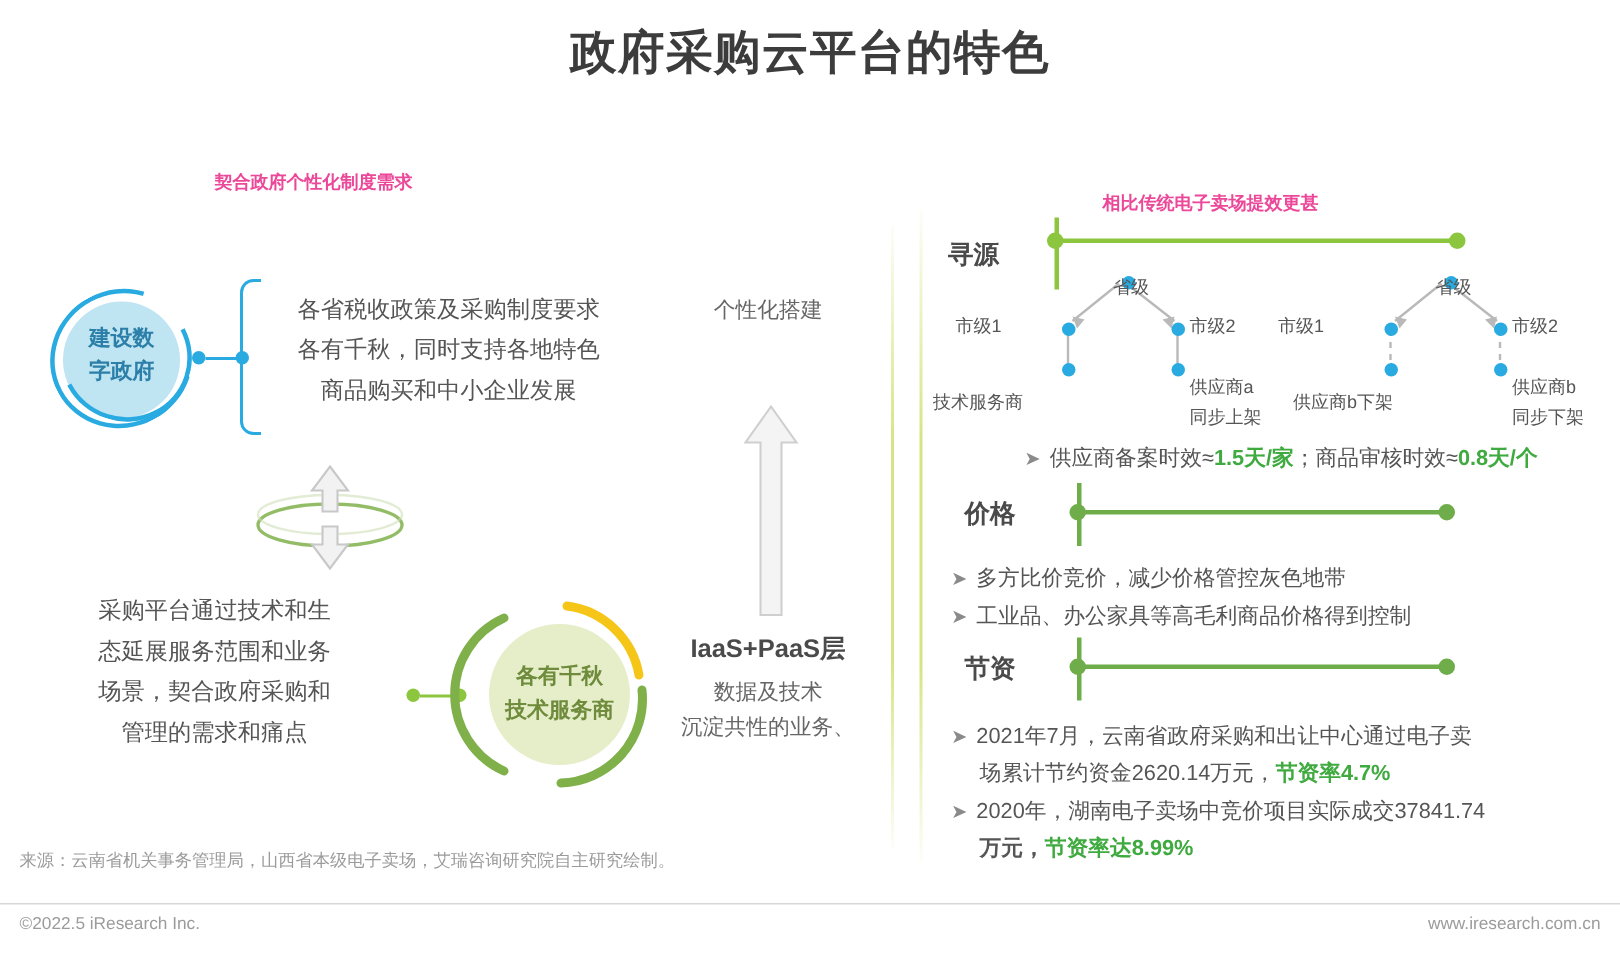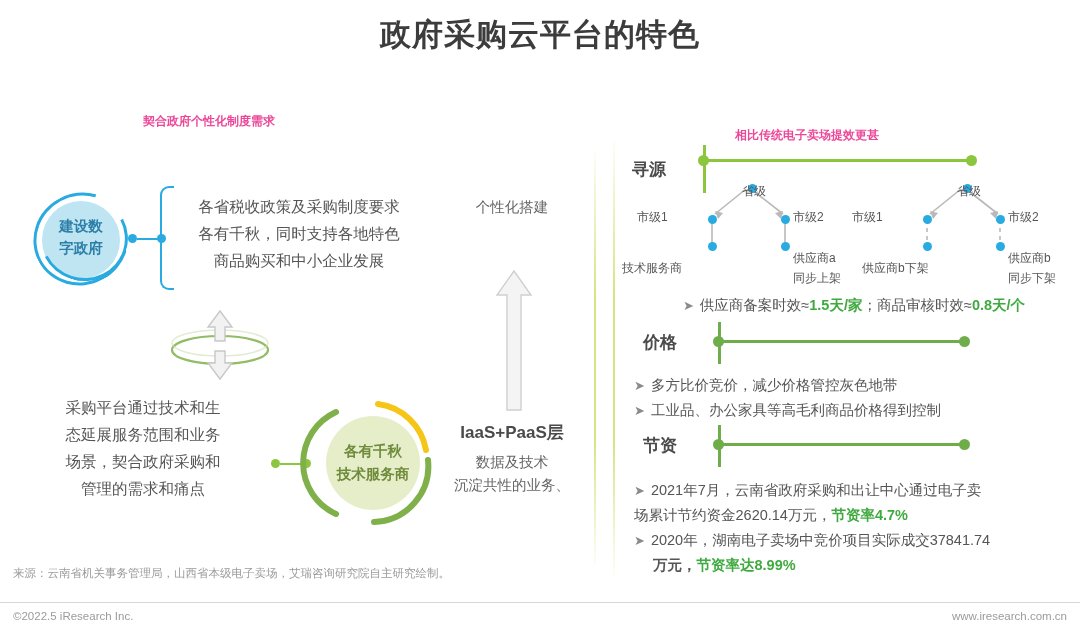--- a/index.html
+++ b/index.html
@@ -312,21 +312,21 @@
 </div>
 
 <div class="stage" style="left:643px; top:434px;">节资</div>
 <div class="tl-tick dark" style="left:718px; top:425px; height:42px;"></div>
 <div class="tl-bar dark" style="left:718px; top:443px; width:248px;"></div>
 <div class="tl-dot dark" style="left:713px; top:439px;"></div>
 <div class="tl-dot dark" style="left:959px; top:439px;"></div>
 
 <div class="bullet" style="left:634px; top:478px; width:450px;">
   <span class="arw">➤</span><span>2021年7月，云南省政府采购和出让中心通过电子卖</span><br>
-  <span style="">场累计节约资金2620.14万元，</span><span class="hl">节资率4.7%</span>
+  <span style="margin-left:19px;">场累计节约资金2620.14万元，</span><span class="hl">节资率4.7%</span>
 </div>
 
 <div class="bullet" style="left:634px; top:528px; width:450px;">
   <span class="arw">➤</span><span>2020年，湖南电子卖场中竞价项目实际成交37841.74</span><br>
   <span style="margin-left:19px;font-weight:bold;">万元，</span><span class="hl">节资率达8.99%</span>
 </div>
 
 <div class="source">来源：云南省机关事务管理局，山西省本级电子卖场，艾瑞咨询研究院自主研究绘制。</div>
 <div class="foot-rule"></div>
 <div class="foot-l">©2022.5 iResearch Inc.</div>

